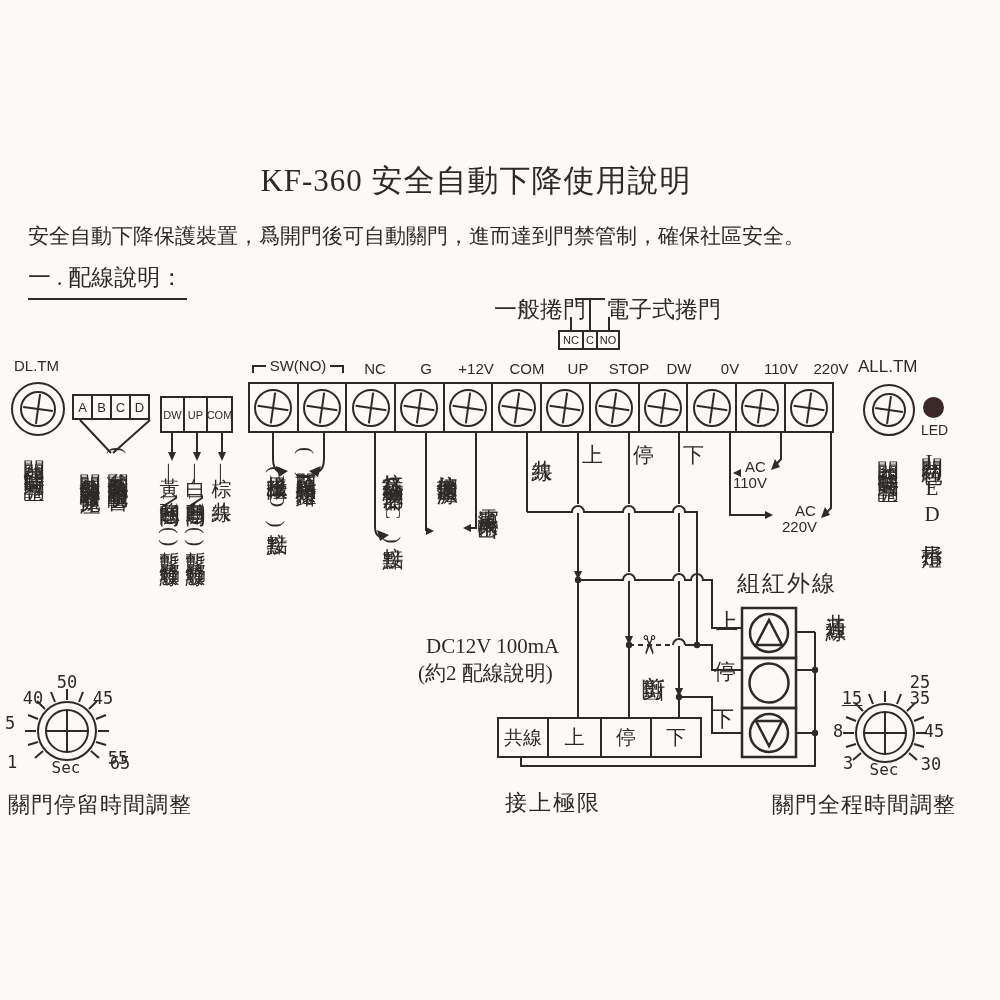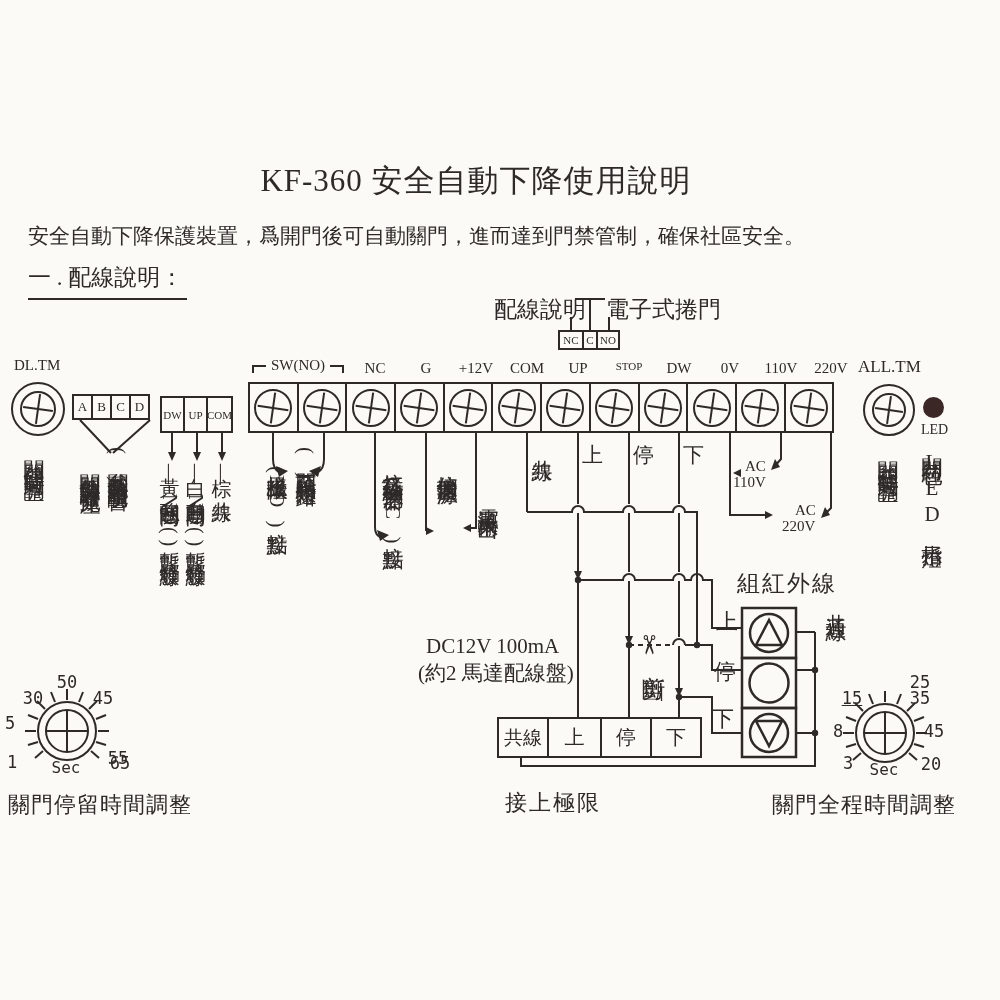--- a/index.html
+++ b/index.html
@@ -1,19 +1,19 @@
 <!DOCTYPE html>
 <html><head>
 <meta charset="utf-8">
 <style>
   html,body{margin:0;padding:0;}
   .page{position:relative;width:1000px;height:1000px;background:#fbfaf6;overflow:hidden;
         font-family:"Liberation Serif",serif;color:#2d2a28;}
   .abs{position:absolute;}
-  .mono{font-family:Liberation Serif, serif;}
+  .mono{font-family:Liberation Sans, sans-serif;}
   .serif{font-family:"Liberation Serif",serif;}
   .vtext{writing-mode:vertical-rl;text-orientation:mixed;letter-spacing:2px;line-height:1;
          font-family:"Liberation Serif",serif;white-space:nowrap;}
   .vtext.upright{text-orientation:upright;}
   .ctr{transform:translateX(-50%);}
   
   .strip{display:flex;}
   .tcell{box-sizing:border-box;flex:0 0 50.7px;height:51px;border:2px solid #2d2a28;
          margin-left:-2px;display:flex;align-items:center;justify-content:center;background:#fbfaf6;}
   .tcell:first-child{margin-left:0;}
@@ -117,21 +117,21 @@
       <polygon points="821,518 830,515 825,507"></polygon>
     </g>
 
     <text x="648" y="645" transform="rotate(90 648 645)" text-anchor="middle" dominant-baseline="central" font-size="26" fill="#2d2a28">✂</text>
   </svg>
 
   <div class="abs serif" style="left:0;top:160px;width:952px;text-align:center;font-size:31px;letter-spacing:1px;">KF-360 安全自動下降使用說明</div>
   <div class="abs serif" style="left:28px;top:262px;font-size:23px;border-bottom:2px solid #2d2a28;padding:0 4px 5px 0;">一 . 配線說明：</div>
   <div class="abs serif" style="left:28px;top:222px;width:950px;font-size:21px;">安全自動下降保護裝置，爲開門後可自動關門，進而達到門禁管制，確保社區安全。</div>
 
-  <div class="abs serif" style="left:494px;top:294px;font-size:23px;">配線說明</div>
+  <div class="abs serif" style="left:494px;top:294px;font-size:23px;">一般捲門</div>
   <div class="abs serif" style="left:606px;top:294px;font-size:23px;">電子式捲門</div>
   <div class="abs cells mono" style="left:558px;top:330px;font-size:11px;">
     <div class="c" style="width:26px;height:20px;">NC</div>
     <div class="c" style="width:16px;height:20px;">C</div>
     <div class="c" style="width:24px;height:20px;">NO</div>
   </div>
 
   <div class="abs mono" style="left:14px;top:357px;font-size:15px;">DL.TM</div>
   <svg class="abs" style="left:8px;top:379px;" width="60" height="60">
     <circle cx="30" cy="30" r="26" fill="none" stroke="#2d2a28" stroke-width="2"></circle>
@@ -154,21 +154,21 @@
     <div class="c" style="width:25px;height:37px;">UP</div>
     <div class="c" style="width:27px;height:37px;">COM</div>
   </div>
 
   <div class="abs mono ctr" style="left:298px;top:357px;font-size:15px;">SW(NO)</div>
   <div class="abs mono ctr" style="left:375px;top:360px;font-size:15px;">NC</div>
   <div class="abs mono ctr" style="left:426px;top:360px;font-size:15px;">G</div>
   <div class="abs mono ctr" style="left:476px;top:360px;font-size:15px;">+12V</div>
   <div class="abs mono ctr" style="left:527px;top:360px;font-size:15px;">COM</div>
   <div class="abs mono ctr" style="left:578px;top:360px;font-size:15px;">UP</div>
-  <div class="abs mono ctr" style="left:629px;top:360px;font-size:11px;">STOP</div>
+  <div class="abs mono ctr" style="left:629px;top:360px;font-size:15px;">STOP</div>
   <div class="abs mono ctr" style="left:679px;top:360px;font-size:15px;">DW</div>
   <div class="abs mono ctr" style="left:730px;top:360px;font-size:15px;">0V</div>
   <div class="abs mono ctr" style="left:781px;top:360px;font-size:15px;">110V</div>
   <div class="abs mono ctr" style="left:831px;top:360px;font-size:15px;">220V</div>
 
   <div class="abs strip" style="left:248px;top:382px;">
     <div class="tcell">
         <div class="screw"></div>
       </div>
     <div class="tcell">
@@ -223,21 +223,21 @@
   <div class="abs vtext" style="left:107px;top:447px;font-size:21px;">(參閱倒數計時器說明書)</div>
   <div class="abs vtext" style="left:160px;top:462px;font-size:20px;">黃—強制關門NO(暫態)觸發線</div>
   <div class="abs vtext" style="left:186px;top:462px;font-size:20px;">白—自動開門NO(暫態)觸發線</div>
   <div class="abs vtext" style="left:212px;top:462px;font-size:20px;">棕—共線</div>
   <div class="abs vtext" style="left:266px;top:458px;font-size:21px;">接上極限(NO 接點)</div>
   <div class="abs vtext" style="left:295px;top:447px;font-size:21px;">(門至頂點時須短路)</div>
   <div class="abs vtext" style="left:382px;top:456px;font-size:21px;letter-spacing:3px;">接紅外線偵測器(NC 接點)</div>
   <div class="abs vtext" style="left:436px;top:458px;font-size:21px;">接偵測器電源</div>
   <div class="abs vtext" style="left:477px;top:492px;font-size:21px;">電源最大輸出</div>
   <div class="abs serif" style="left:426px;top:634px;font-size:21px;">DC12V 100mA</div>
-  <div class="abs serif" style="left:418px;top:659px;font-size:21px;">(約2 馬達配線盤)</div>
+  <div class="abs serif" style="left:418px;top:659px;font-size:21px;">(約2 配線說明)</div>
   <div class="abs vtext" style="left:531px;top:443px;font-size:21px;">共線</div>
   <div class="abs serif" style="left:582px;top:441px;font-size:21px;">上</div>
   <div class="abs serif" style="left:633px;top:441px;font-size:21px;">停</div>
   <div class="abs serif" style="left:683px;top:441px;font-size:21px;">下</div>
   <div class="abs mono" style="left:745px;top:458px;font-size:15px;">AC</div>
   <div class="abs mono" style="left:733px;top:474px;font-size:15px;">110V</div>
   <div class="abs mono" style="left:795px;top:502px;font-size:15px;">AC</div>
   <div class="abs mono" style="left:782px;top:518px;font-size:15px;">220V</div>
   <div class="abs vtext" style="left:877px;top:445px;font-size:21px;letter-spacing:3px;">關門全程時間調整</div>
   <div class="abs vtext upright" style="left:921px;top:442px;font-size:21px;">關門紅色LED指示燈</div>
@@ -284,21 +284,21 @@
       <line x1="84" y1="80" x2="92" y2="87"></line>
         <line x1="89" y1="48" x2="99" y2="44"></line>
         <line x1="72" y1="31" x2="76" y2="21"></line>
       <line x1="48" y1="31" x2="44" y2="21"></line>
         <line x1="31" y1="48" x2="21" y2="44"></line>
         <line x1="31" y1="71" x2="21" y2="74"></line>
       <line x1="89" y1="71" x2="99" y2="74"></line>
     </g>
   </svg>
   <span class="abs num ctr" style="left:67px;top:672px;">50</span>
-  <span class="abs num ctr" style="left:33px;top:688px;">30</span>
+  <span class="abs num ctr" style="left:33px;top:688px;">40</span>
   <span class="abs num ctr" style="left:103px;top:688px;">45</span>
   <span class="abs num ctr" style="left:10px;top:713px;">5</span>
   <span class="abs num ctr" style="left:118px;top:713px;margin-top:35px;">55</span>
   <span class="abs num ctr" style="left:12px;top:752px;">1</span>
   <span class="abs num ctr" style="left:120px;top:753px;">65</span>
   <span class="abs num ctr" style="left:66px;top:758px;font-size:16px;">Sec</span>
   <div class="abs serif" style="left:8px;top:790px;font-size:22px;letter-spacing:1px;">關門停留時間調整</div>
 
   <svg class="abs" style="left:825px;top:673px;" width="120" height="120">
     <g fill="none" stroke="#2d2a28" stroke-width="2">
@@ -320,17 +320,17 @@
         <line x1="31" y1="71" x2="21" y2="74"></line>
       <line x1="89" y1="71" x2="99" y2="74"></line>
     </g>
   </svg>
   <span class="abs num ctr" style="left:920px;top:672px;">25</span>
   <span class="abs num ctr" style="left:852px;top:688px;text-decoration:underline;">15</span>
   <span class="abs num ctr" style="left:920px;top:688px;">35</span>
   <span class="abs num ctr" style="left:838px;top:721px;">8</span>
   <span class="abs num ctr" style="left:934px;top:721px;">45</span>
   <span class="abs num ctr" style="left:848px;top:753px;">3</span>
-  <span class="abs num ctr" style="left:931px;top:754px;">20</span>
+  <span class="abs num ctr" style="left:931px;top:754px;">30</span>
   <span class="abs num ctr" style="left:884px;top:760px;font-size:16px;">Sec</span>
   <div class="abs serif" style="left:772px;top:790px;font-size:22px;letter-spacing:1px;">關門全程時間調整</div>
 
 </div>
 
 </body></html>

